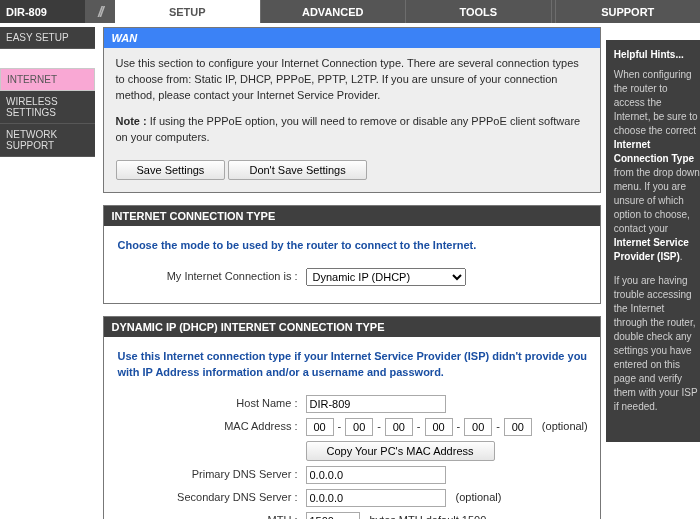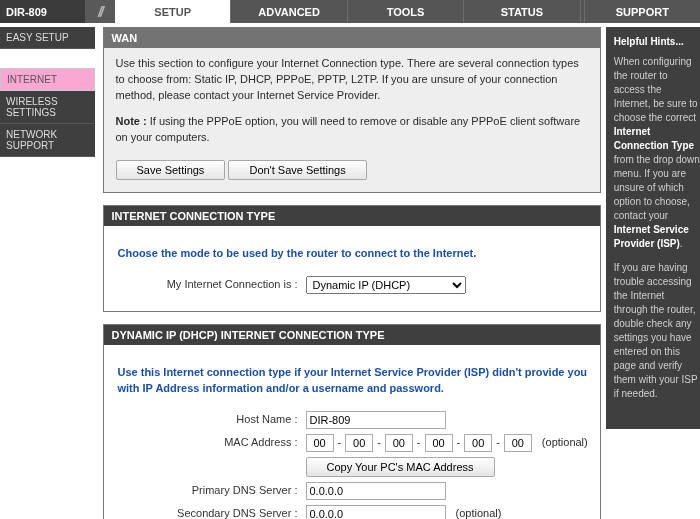--- a/index.html
+++ b/index.html
@@ -86,28 +86,28 @@
     border: 1px solid #777;
     margin-bottom: 12px;
   }
   .panel-title {
     background: #3f3f3f;
     color: #fff;
     font-weight: bold;
     padding: 4px 8px;
     font-size: 11px;
   }
-  .panel-title.orange { background: #737373; }
+  .panel-title.orange { background: #3b82f6; font-style: italic; }
   .panel-body {
     background: #eeeeee;
     padding: 8px 12px 12px 12px;
     color: #2a2a2a;
     line-height: 1.45;
   }
-  .panel-body.white { background: #fff; margin-top: 8px; }
+  .panel-body.white { background: #fff; }
   .blue-intro {
     color: #1a4fa3;
     font-weight: bold;
     margin: 4px 0 14px 2px;
   }
   .btn {
     background: linear-gradient(#fefefe, #e6e6e6);
     border: 1px solid #a8a8a8;
     border-radius: 2px;
     padding: 3px 20px;
@@ -147,36 +147,36 @@
   .mac-oct { width: 28px; text-align: center; }
   .std-in { width: 140px; }
 
   .right-hints {
     width: 113px;
     background: #3f3f3f;
     color: #cfcfcf;
     padding: 8px 0 18px 8px;
     font-size: 10px;
     line-height: 1.4;
+    margin-top: 13px;
   }
   .right-hints .hh { color: #fff; font-weight: bold; margin-bottom: 6px; }
   .right-hints p { margin: 0 0 10px 0; }
   .hl { color: #fff; font-weight: bold; }
 </style>
 </head>
 <body>
 
 <div class="topbar">
   <div class="model-cell">DIR-809</div>
   <div class="slashes">//</div>
   <div class="maintabs">
     <div class="maintab active">SETUP</div>
     <div class="maintab">ADVANCED</div>
     <div class="maintab">TOOLS</div>
-    <div class="maintab">STATUS</div>
     <div class="support-spacer"></div>
     <div class="maintab support">SUPPORT</div>
   </div>
 </div>
 
 <div class="wrap">
 
   <div class="leftnav">
     <div class="leftnav-item">EASY SETUP</div>
     <div class="leftnav-item active">INTERNET</div>

